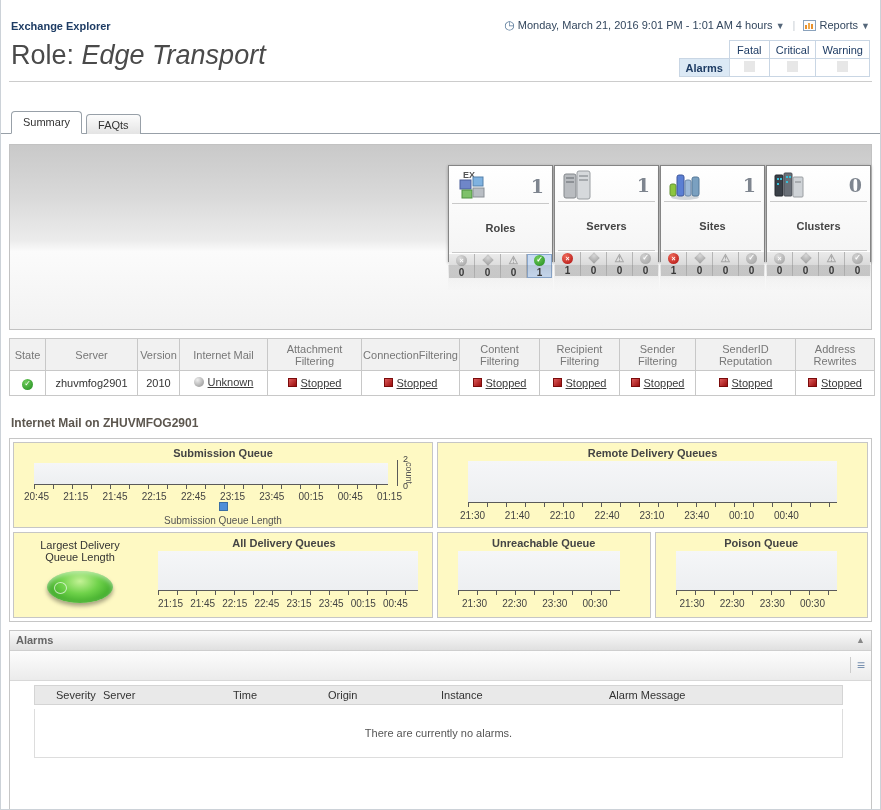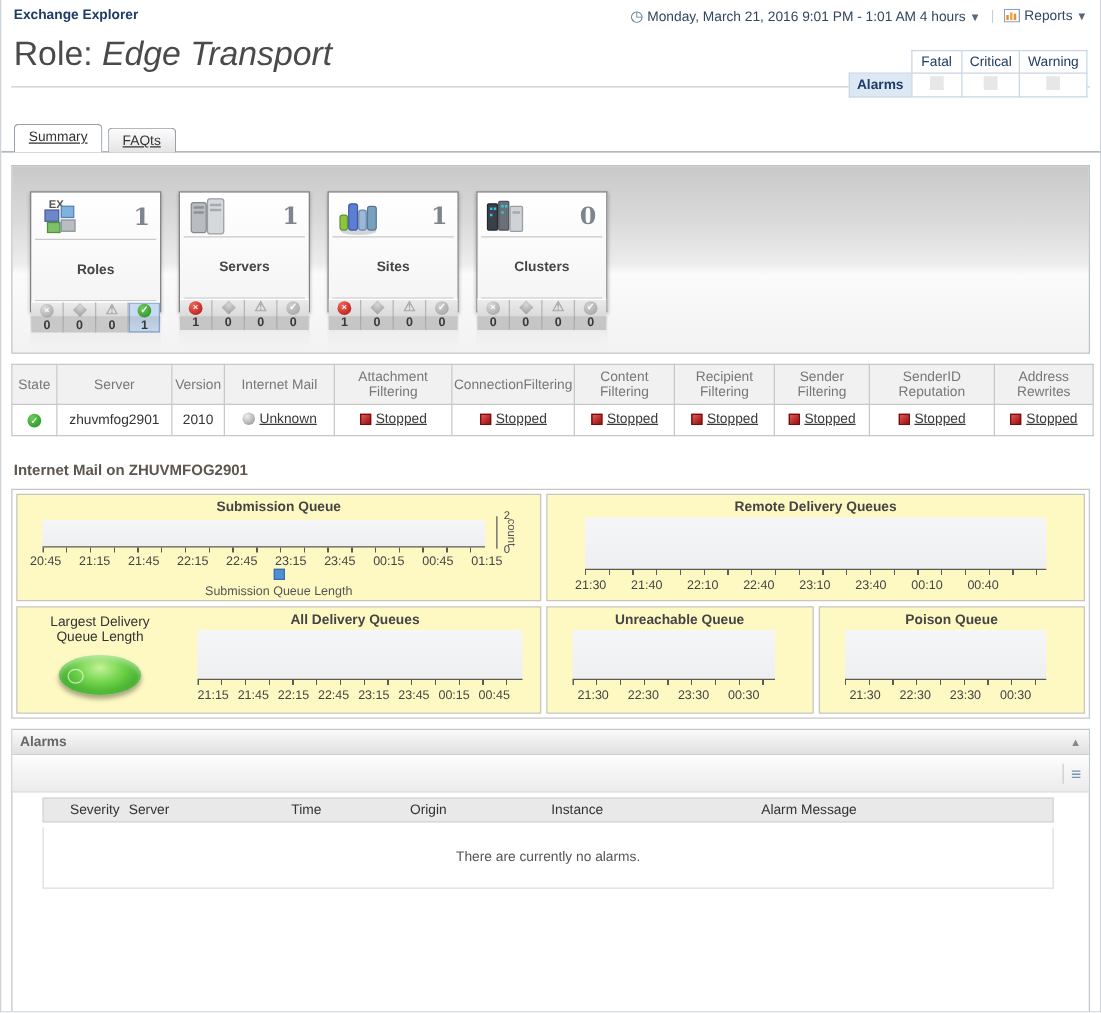--- a/index.html
+++ b/index.html
@@ -1,21 +1,21 @@
 <!DOCTYPE html>
 <html><head>
 <meta charset="utf-8">
 <style>
   * { box-sizing: border-box; }
   html,body { margin:0; padding:0; background:#fff; }
   body { width:881px; height:810px; font-family:"Liberation Sans", sans-serif; color:#333; }
   .page { position:relative; width:881px; height:810px; border:1px solid #ccd2d8; border-top:none; overflow:hidden; background:#fff; }
 
   
-  .topbar { display:flex; justify-content:space-between; align-items:flex-start; padding:6px 10px 0 10px; font-size:11px; color:#33475e; }
+  .topbar { display:flex; justify-content:space-between; align-items:flex-end; padding:18px 10px 0 10px; font-size:11px; color:#33475e; }
   .breadcrumb { font-weight:bold; color:#1e3c64; font-size:11px; }
   .topbar-right { display:flex; align-items:center; gap:6px; }
   .clock-glyph { color:#5a7a9a; font-size:12px; }
   .caret { font-size:9px; color:#55677a; }
   .vsep { color:#c8ced4; padding:0 2px; }
   .reports-ico { display:inline-block; vertical-align:-2px; }
 
   
   .title-row { padding:8px 10px 0 10px; font-size:27px; color:#4a4a4a; }
   .title-name { font-style:italic; }
@@ -25,26 +25,26 @@
   .alarm-summary { position:absolute; top:40px; right:10px; border-collapse:collapse; font-size:11px; background:#fff; }
   .alarm-summary td, .alarm-summary th { border:1px solid #c9d6e4; padding:2px 6px; text-align:center; min-width:40px; height:18px; }
   .alarm-summary .corner { border:none; background:#fff; }
   .alarm-summary th { color:#1e3c64; font-weight:normal; background:#fff; }
   .alarm-summary .row-label { background:#dce9f5; color:#1e3c64; font-weight:bold; }
   .count-sq { display:inline-block; width:11px; height:11px; background:#e7e7e7; }
 
   
   .tabbar { display:flex; align-items:flex-end; padding:0 10px; margin-top:28px; border-bottom:1px solid #98a0a8; height:24px; }
   .tab { border:1px solid #98a0a8; border-bottom:none; border-radius:4px 4px 0 0; padding:4px 11px 3px; font-size:11px; color:#333;
-         background:linear-gradient(#fcfcfc,#e4e4e4); margin-right:4px; margin-bottom:-1px; cursor:default;text-decoration:underline; }
+         background:linear-gradient(#fcfcfc,#e4e4e4); margin-right:4px; margin-bottom:-1px; cursor:default; }
   .tab.active { background:#fff; border-bottom:1px solid #fff; padding-bottom:5px; position:relative; z-index:2; }
 
   
-  .summary-band { margin:10px 8px 0; border:1px solid #c2c2c2; height:151px; padding:20px 0 0 14px; display:flex; gap:14px;
-    background:linear-gradient(180deg,#c9c9c9 0%,#d9d9d9 28%,#ececec 52%,#fbfbfb 58%,#f2f2f2 100%); }
+  .summary-band { margin:10px 8px 0; border:1px solid #c2c2c2; height:186px; padding:20px 0 0 14px; display:flex; gap:1px;
+    background:linear-gradient(180deg,#c9c9c9 0%,#d9d9d9 28%,#ececec 52%,#fbfbfb 58%,#f2f2f2 100%);justify-content:flex-end; }
   .tile-wrap { display:flex; flex-direction:column; }
   .tile { width:105px; height:97px; border:1px solid #858585; background:linear-gradient(#ffffff,#f4f4f4); display:flex; flex-direction:column;
           box-shadow:0 1px 3px rgba(0,0,0,.3); }
   .tile-top { flex:1; display:flex; align-items:center; padding:3px 8px 0 6px; }
   .tile-count { margin-left:auto; font-family:"DejaVu Serif", serif; font-size:19px; font-weight:bold; color:#7e858f; }
   .tile-label { text-align:center; font-size:11px; font-weight:bold; color:#444; border-top:1px solid #c9c9c9; border-bottom:1px solid #c9c9c9; padding:18px 0; margin:0 3px; }
   .status-row { display:flex; height:31px; background:linear-gradient(#ebebeb,#cccccc); border-top:1px solid #fff; }
   .status-cell { flex:1; display:flex; flex-direction:column; align-items:center; justify-content:center; gap:1px;
                  border-left:1px solid #b5b5b5; font-size:10px; font-weight:bold; color:#333; }
   .status-cell:first-child { border-left:none; }

